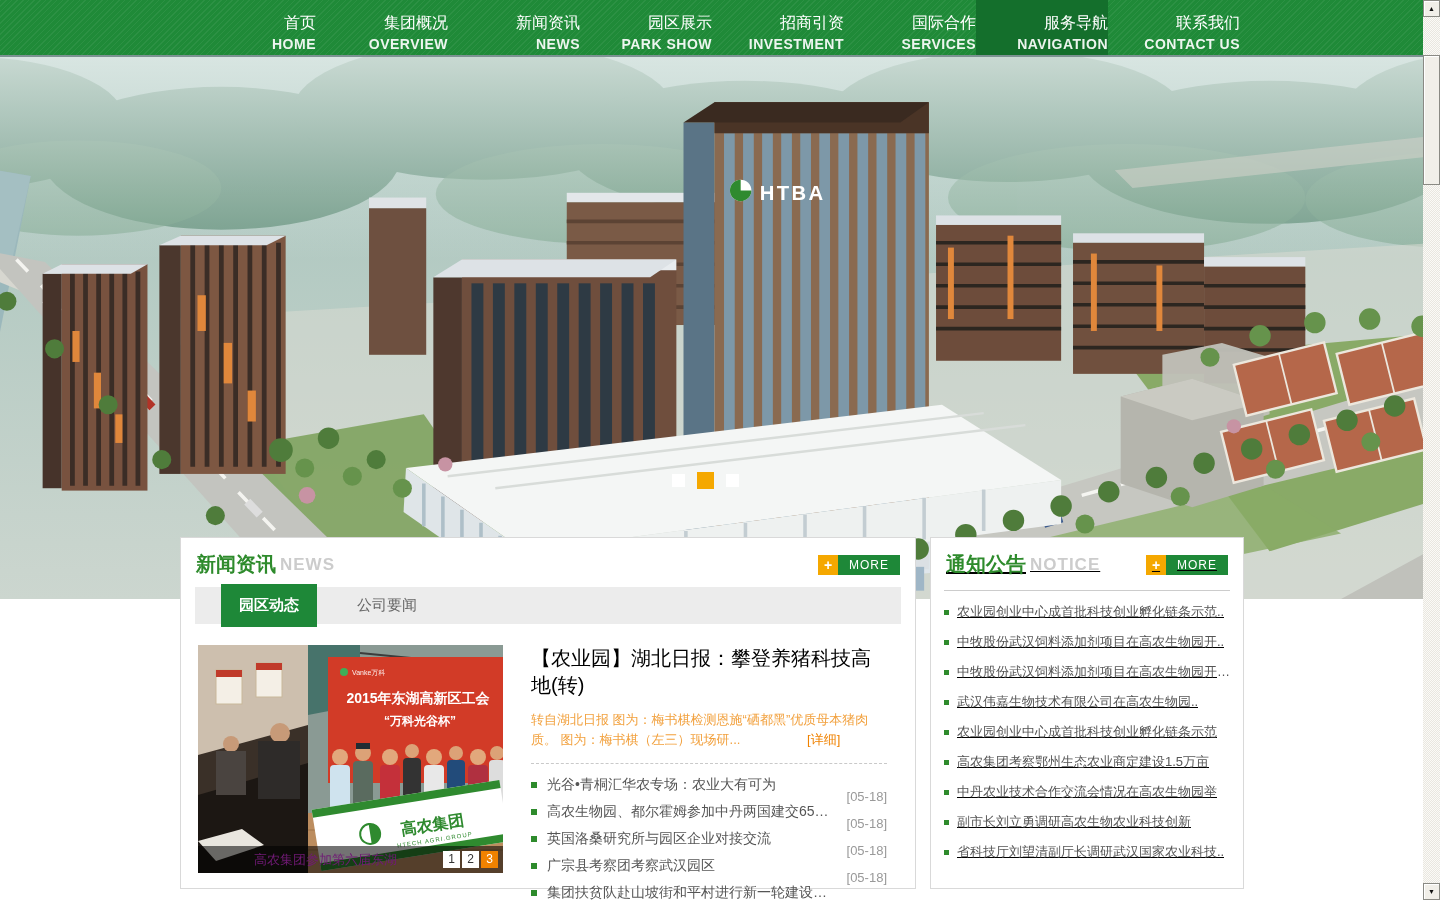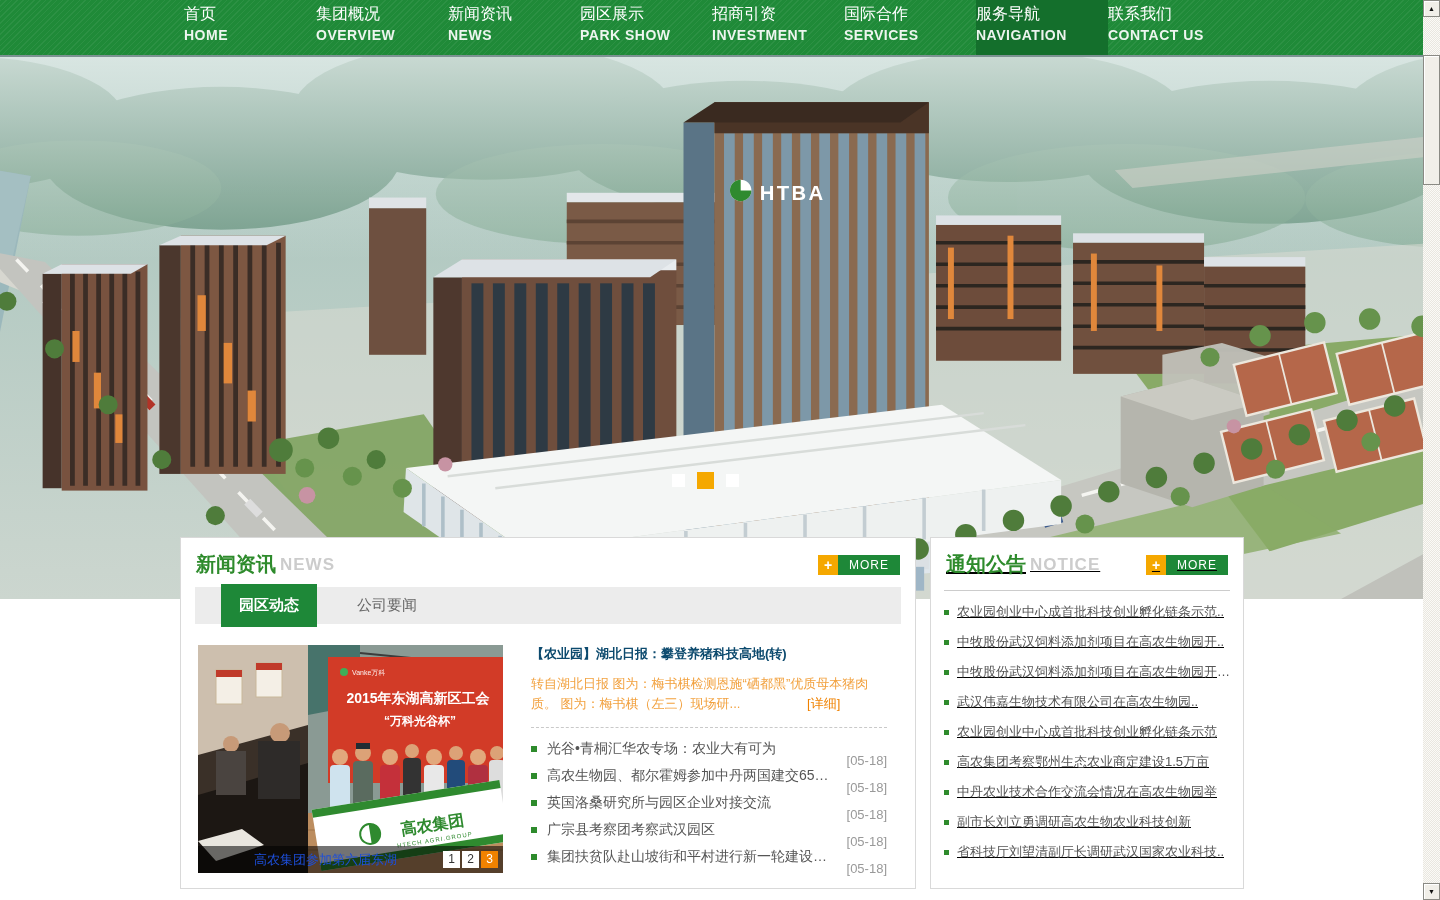--- a/index.html
+++ b/index.html
@@ -4,21 +4,21 @@
 <style>
   * { margin:0; padding:0; box-sizing:border-box; }
   body { font-family:"Liberation Sans","DejaVu Sans",sans-serif; background:#fff; }
   #page { position:relative; width:1440px; height:900px; overflow:hidden; background:#fff; }
 
   
   #nav { position:absolute; left:0; top:0; width:1423px; height:55px;
          background-color:#1f8a38;
          background-image:repeating-linear-gradient(135deg, rgba(255,255,255,.06) 0 1px, transparent 1px 4px); }
   .nav-items { display:flex; margin-left:184px; height:100%; }
-  .nav-item { width:132px; height:100%; text-align:left; padding-top:4px; cursor:pointer; }
+  .nav-item { width:132px; height:100%; text-align:right; padding-top:13px; cursor:pointer; }
   .nav-item.active { background:#146f2c; }
   .nav-zh { color:#fff; font-size:16px; line-height:20px; }
   .nav-en { color:rgba(255,255,255,.92); font-size:14px; margin-top:3px; letter-spacing:.5px; font-weight:bold; }
 
   
   #hero { position:absolute; left:0; top:55px; width:1423px; height:544px; overflow:hidden;
           background:#b9cfc8; border-top:2px solid rgba(50,70,80,.45); }
   #hero svg { display:block; width:100%; height:100%; }
   .carousel { position:absolute; left:672px; top:415px; display:flex; gap:12px; align-items:center; }
   .dot { width:13px; height:13px; background:#fff; cursor:pointer; }
@@ -40,27 +40,27 @@
   .tab-bar { background:#ececec; height:37px; margin:3px 14px 0 14px; display:flex; align-items:center; }
   .tab { font-size:15px; color:#666; padding:0 40px; cursor:pointer; }
   .tab.active { background:#1e8838; color:#fff; font-weight:bold; padding:12px 18px; margin:-4px 0 -4px 26px; }
 
   
   .news-body { display:flex; padding:21px 28px 0 17px; }
   .photo-wrap { position:relative; width:305px; height:228px; flex:none; overflow:hidden; cursor:pointer; }
   .photo-wrap svg { display:block; width:305px; height:228px; }
   .photo-caption { position:absolute; left:0; right:0; bottom:0; height:27px; background:rgba(0,0,0,.55);
                    display:flex; align-items:center; padding:0 5px 0 10px; }
-  .caption-text { flex:1; color:#1d4ed8; font-size:13px; text-align:center; white-space:nowrap; overflow:hidden; }
+  .caption-text { flex:1; color:#701a75; font-size:13px; text-align:center; white-space:nowrap; overflow:hidden; }
   .pager { display:flex; gap:2px; }
   .page-num { width:17px; height:17px; background:#fff; color:#333; font-size:12px; text-align:center; line-height:17px; cursor:pointer; }
   .page-num.active { background:#f08200; color:#fff; }
 
   .news-right { margin-left:28px; width:356px; }
-  .feat-title { color:#0c4a6e; font-weight:bold; font-size:13px; cursor:pointer; }
+  .feat-title { color:#000000; font-weight:normal; font-size:20px; cursor:pointer; }
   .feat-body { color:#f2a13e; font-size:13px; line-height:20px; margin-top:11px; }
   .detail-link { color:#f08200; margin-left:38px; cursor:pointer;padding-left:25px; }
   .dash { border-bottom:1px dashed #c9c9c9; margin:13px 0 7px 0; }
   .news-row { display:flex; align-items:center; height:27px; font-size:14px; color:#555; cursor:pointer; }
   .bullet { width:6px; height:6px; background:#2e8b2c; margin-right:10px; flex:none; }
   .news-text { flex:1; white-space:nowrap; overflow:hidden; text-overflow:ellipsis; }
   .news-date { color:#999; font-size:13px; margin-left:8px;margin-top:24px; }
 
   
   .notice-divider { border-top:1px solid #ccc; margin:6px 13px 6px 13px; }

